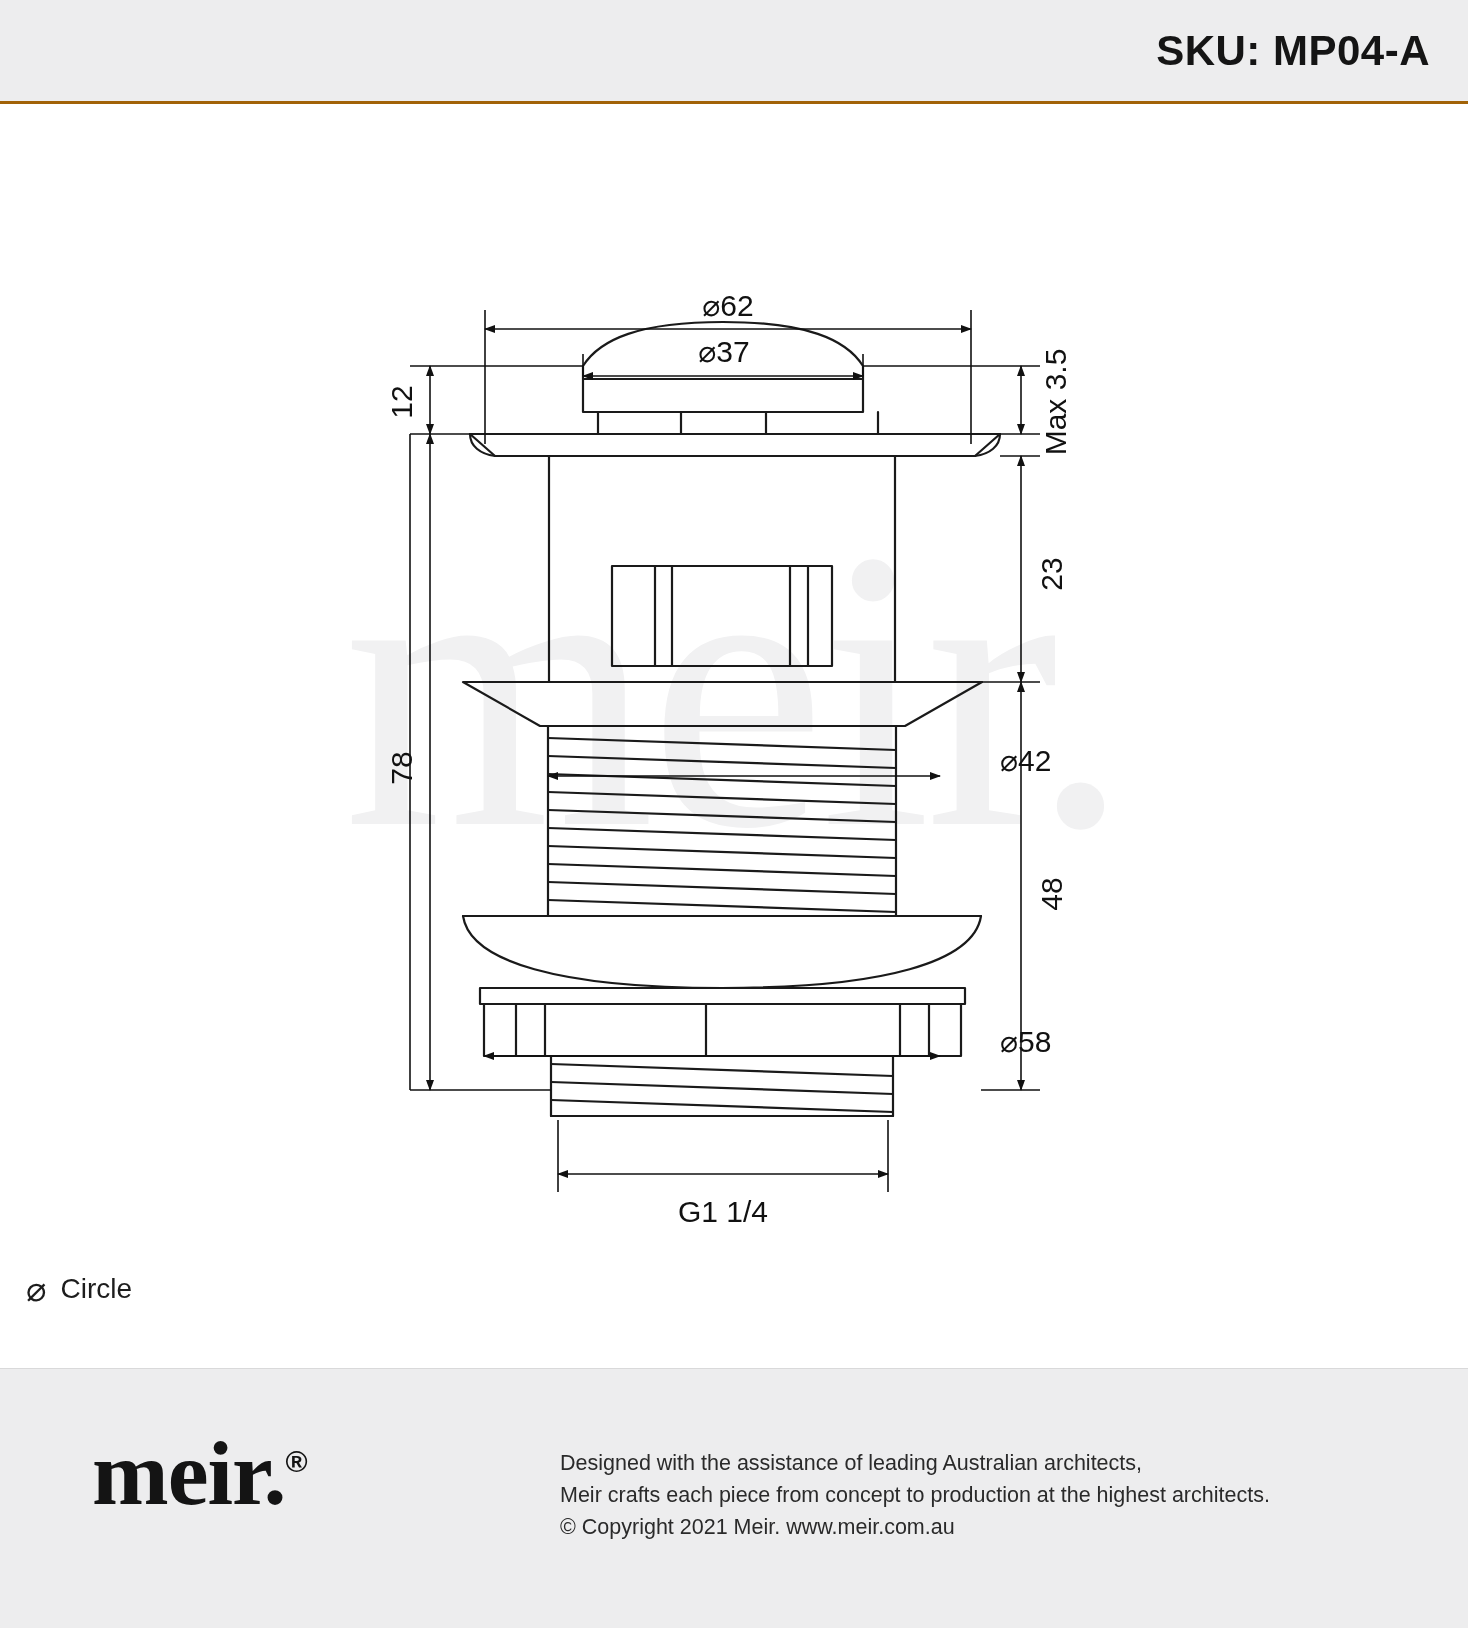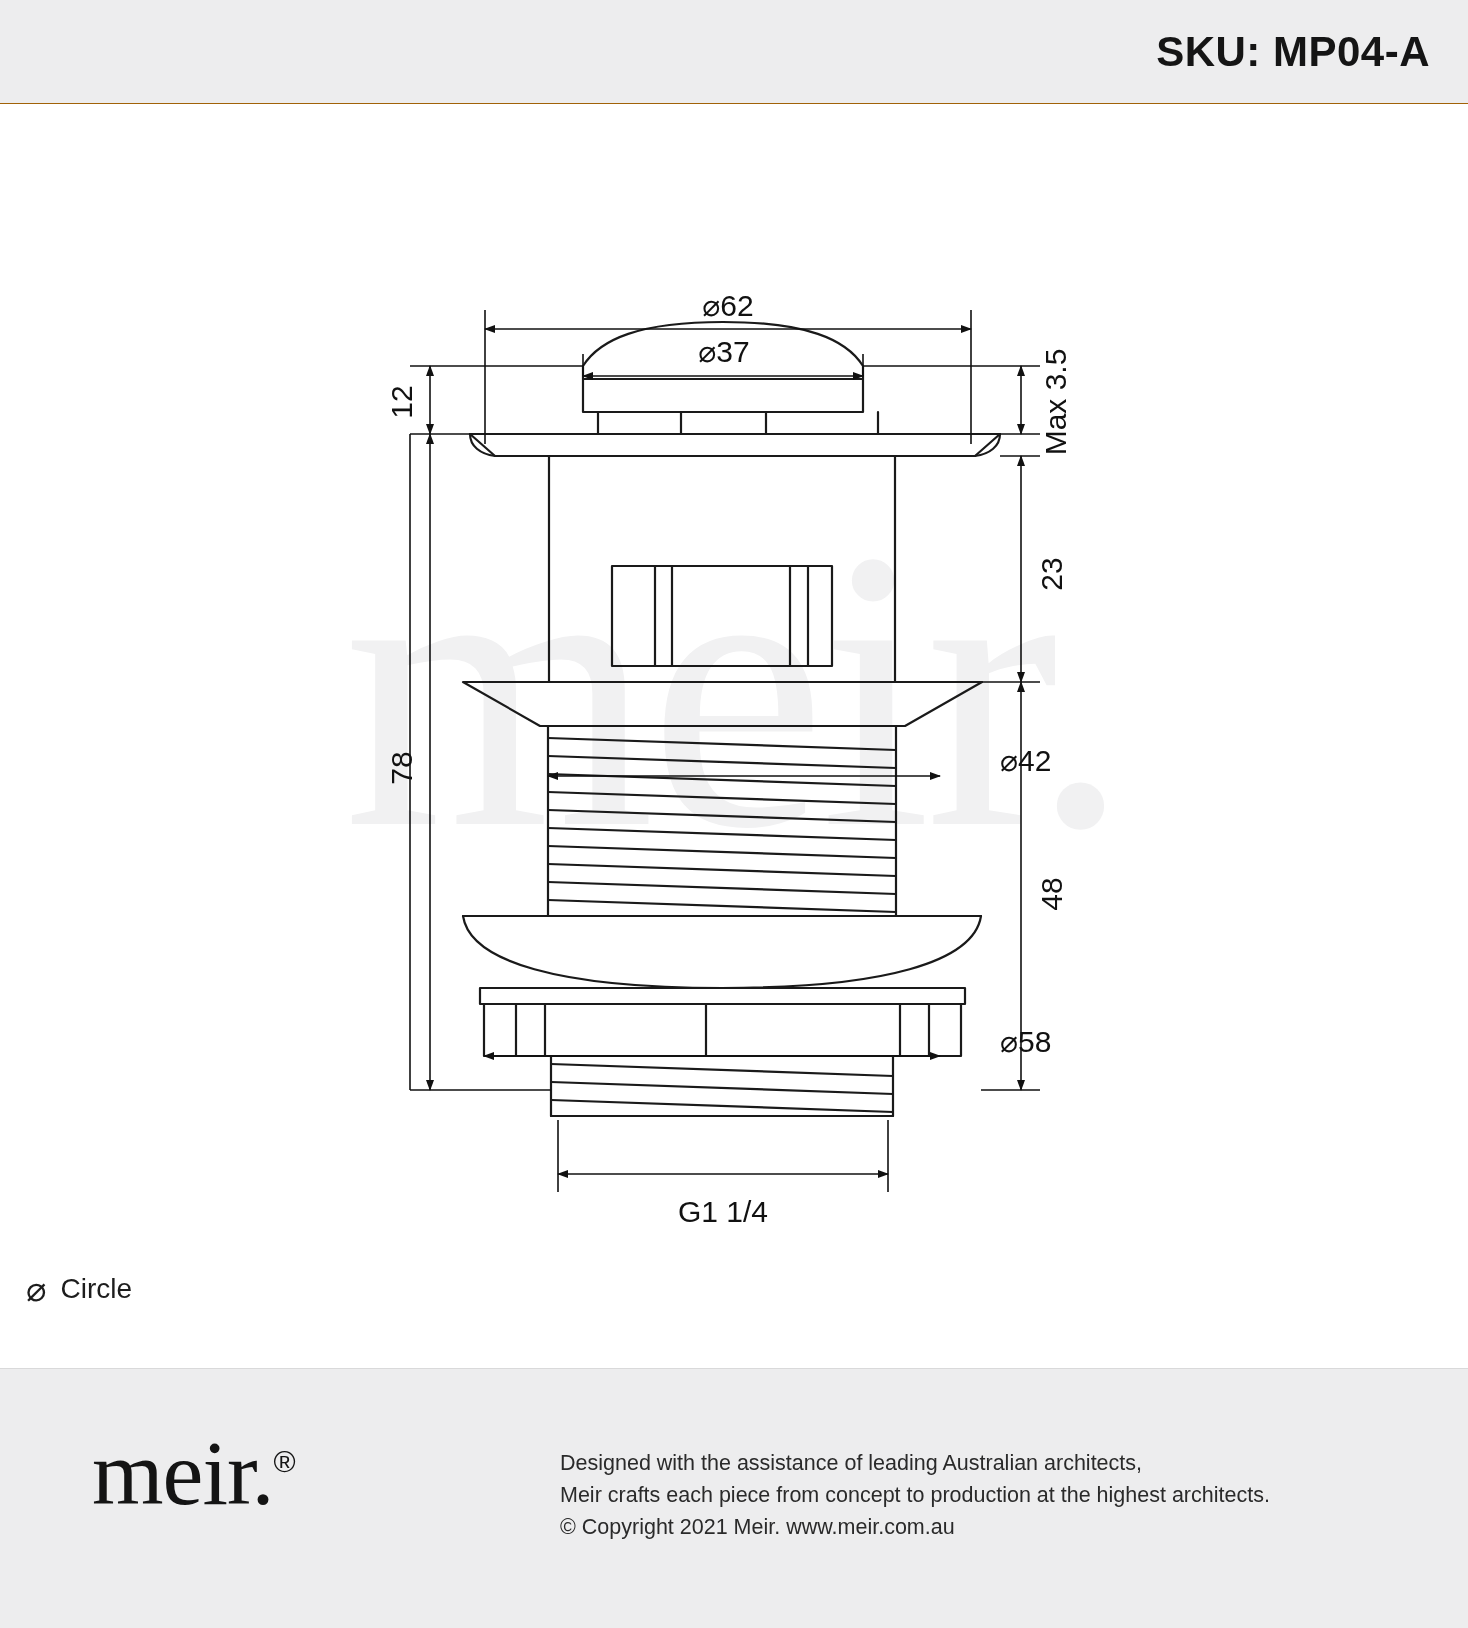--- a/index.html
+++ b/index.html
@@ -10,39 +10,39 @@
     color:#1a1a1a;
     position:relative;
     overflow:hidden;
   }
   .sheet{position:absolute;inset:0;background:#ffffff;}
 
   
   .header{
     position:absolute;left:0;top:0;width:1468px;height:104px;
     background:#ededee;
-    border-bottom:1px solid #a16207;
+    border-bottom:3px solid #a16207;
     box-sizing:border-box;
   }
   .header .sku{
     position:absolute;right:38px;top:50%;transform:translateY(-50%);
     font-size:42px;font-weight:bold;letter-spacing:0.5px;color:#151515;
     white-space:nowrap;
   }
 
   
   .footer{
     position:absolute;left:0;bottom:0;width:1468px;height:260px;
     background:#ededee;border-top:1px solid #d9d9da;
     box-sizing:border-box;
   }
   .brand{
     position:absolute;left:92px;top:58px;
     font-family:"Liberation Serif", serif;
-    font-size:92px;line-height:1;color:#141414;letter-spacing:-1px;
+    font-size:92px;line-height:1;color:#141414;letter-spacing:-1px;font-weight:bold;
   }
   .brand .reg{
     font-family:"Liberation Sans", sans-serif;
     font-size:30px;vertical-align:super;letter-spacing:0;
   }
   .legal{
     position:absolute;left:520px;top:78px;
     font-size:21.5px;line-height:32px;color:#2a2a2a;margin-left:40px;
   }
 

